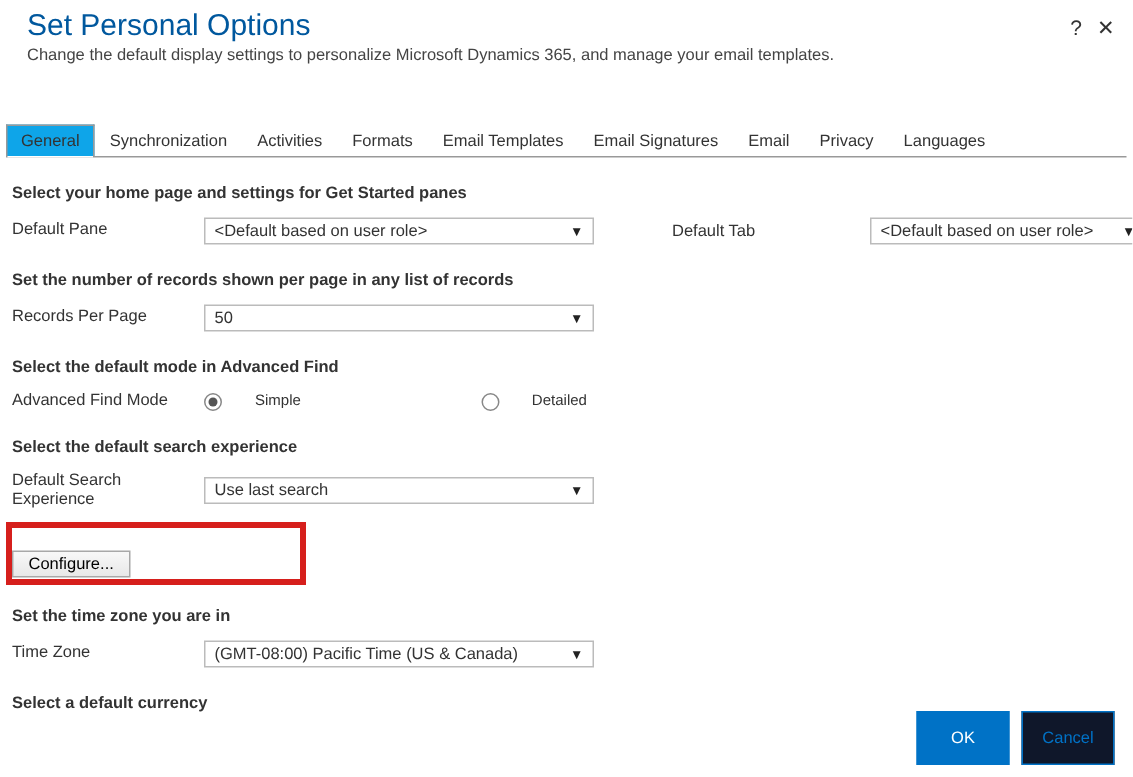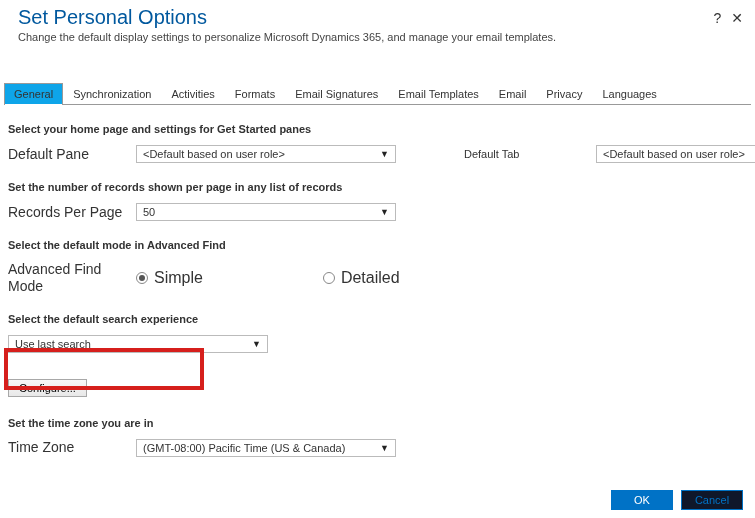--- a/index.html
+++ b/index.html
@@ -13,61 +13,61 @@
     
     .tabs { display: flex; border-bottom: 1px solid #999; margin: 36px 4px 0 4px; align-items: flex-end; }
     .tab { padding: 4px 9px; border: 1px solid transparent; border-bottom: none; font-size: 11px; color: #333; cursor: pointer; white-space: nowrap; position: relative; }
     .tab.active { border-color: #999; background: #0ea5e9; }
     .tab.active::after { content: ""; position: absolute; left: 0; right: 0; bottom: -1px; height: 1px; background: #fff; }
     
     .content { padding: 10px 8px; height: 372px; overflow: hidden; }
     .section-title { font-weight: bold; font-size: 11px; margin: 8px 0 10px 0; }
     
     .row { display: flex; align-items: center; margin-bottom: 6px; }
-    .row-label { width: 128px; font-size: 14px; color: #333; flex-shrink: 0; line-height: 1.2; }
+    .row-label { width: 128px; font-size: 11px; color: #333; flex-shrink: 0; line-height: 1.2; }
     .row-controls { flex: 1; display: flex; align-items: center; gap: 14px; }
     
     .dropdown { display: flex; align-items: center; justify-content: space-between; border: 1px solid #bbb; background: #fff; height: 18px; padding: 0 6px; font-size: 11px; cursor: pointer; }
     .dropdown .caret { font-size: 9px; color: #222; }
     .dropdown.w260 { width: 260px; }
-    .after-label { font-size: 11px; margin-left: 26px; width: 146px; padding-left: 28px; }
+    .after-label { font-size: 11px; margin-left: 10px; width: 146px; padding-left: 28px; }
     
     .radio-group { display: flex; align-items: center; gap: 120px; }
-    .radio-item { display: flex; align-items: center; gap: 6px; font-size: 16px; }
+    .radio-item { display: flex; align-items: center; gap: 22px; font-size: 10px; }
     .radio-outer { width: 12px; height: 12px; border: 1px solid #888; border-radius: 50%; display: flex; align-items: center; justify-content: center; background: #fff; }
     .radio-inner { width: 6px; height: 6px; border-radius: 50%; background: #555; }
     
     .highlight-box { position: absolute; border: 4px solid #d61f1c; pointer-events: none; }
     
     .btn-small { border: 1px solid #a8a8a8; background: linear-gradient(#f8f8f8,#e8e8e8); padding: 2px 10px; font-size: 11px; cursor: pointer; }
     
     .footer { position: absolute; bottom: 8px; right: 12px; display: flex; gap: 8px; }
-    .btn { width: 62px; height: 20px; font-size: 11px; border: 1px solid; display: flex; align-items: center; justify-content: center; cursor: pointer; }
+    .btn { width: 62px; height: 36px; font-size: 11px; border: 1px solid; display: flex; align-items: center; justify-content: center; cursor: pointer; }
     .btn-primary { background: #0072c6; color: #fff; border-color: #0072c6; }
     .btn-secondary { background: #0f172a; color: #0072c6; border-color: #0072c6; }
   </style>
 </head>
 <body>
 
 <div class="header">
   <div class="header-title">Set Personal Options</div>
   <div class="header-subtitle">Change the default display settings to personalize Microsoft Dynamics 365, and manage your email templates.</div>
   <div class="header-icons">
     <span>?</span>
     <span>✕</span>
   </div>
 </div>
 
 <div class="tabs">
   <div class="tab active">General</div>
   <div class="tab">Synchronization</div>
   <div class="tab">Activities</div>
   <div class="tab">Formats</div>
+  <div class="tab">Email Templates</div>
   <div class="tab">Email Signatures</div>
-  <div class="tab">Email Templates</div>
   <div class="tab">Email</div>
   <div class="tab">Privacy</div>
   <div class="tab">Languages</div>
 </div>
 
 <div class="content">
   <div class="section-title">Select your home page and settings for Get Started panes</div>
   <div class="row">
     <div class="row-label">Default Pane</div>
     <div class="row-controls">
@@ -108,20 +108,21 @@
         <div class="radio-item">
           <div class="radio-outer"></div>
           <span>Detailed</span>
         </div>
       </div>
     </div>
   </div>
 
   <div class="section-title" style="margin-top:18px;">Select the default search experience</div>
   <div class="row">
+    <div class="row-label">Default Search Experience</div>
     <div class="row-controls">
       <div class="dropdown w260">
         <span>Use last search</span>
         <span class="caret">▼</span>
       </div>
     </div>
   </div>
   <div class="row" style="margin-top:26px;">
     <div class="row-controls">
       <button class="btn-small">Configure...</button>

